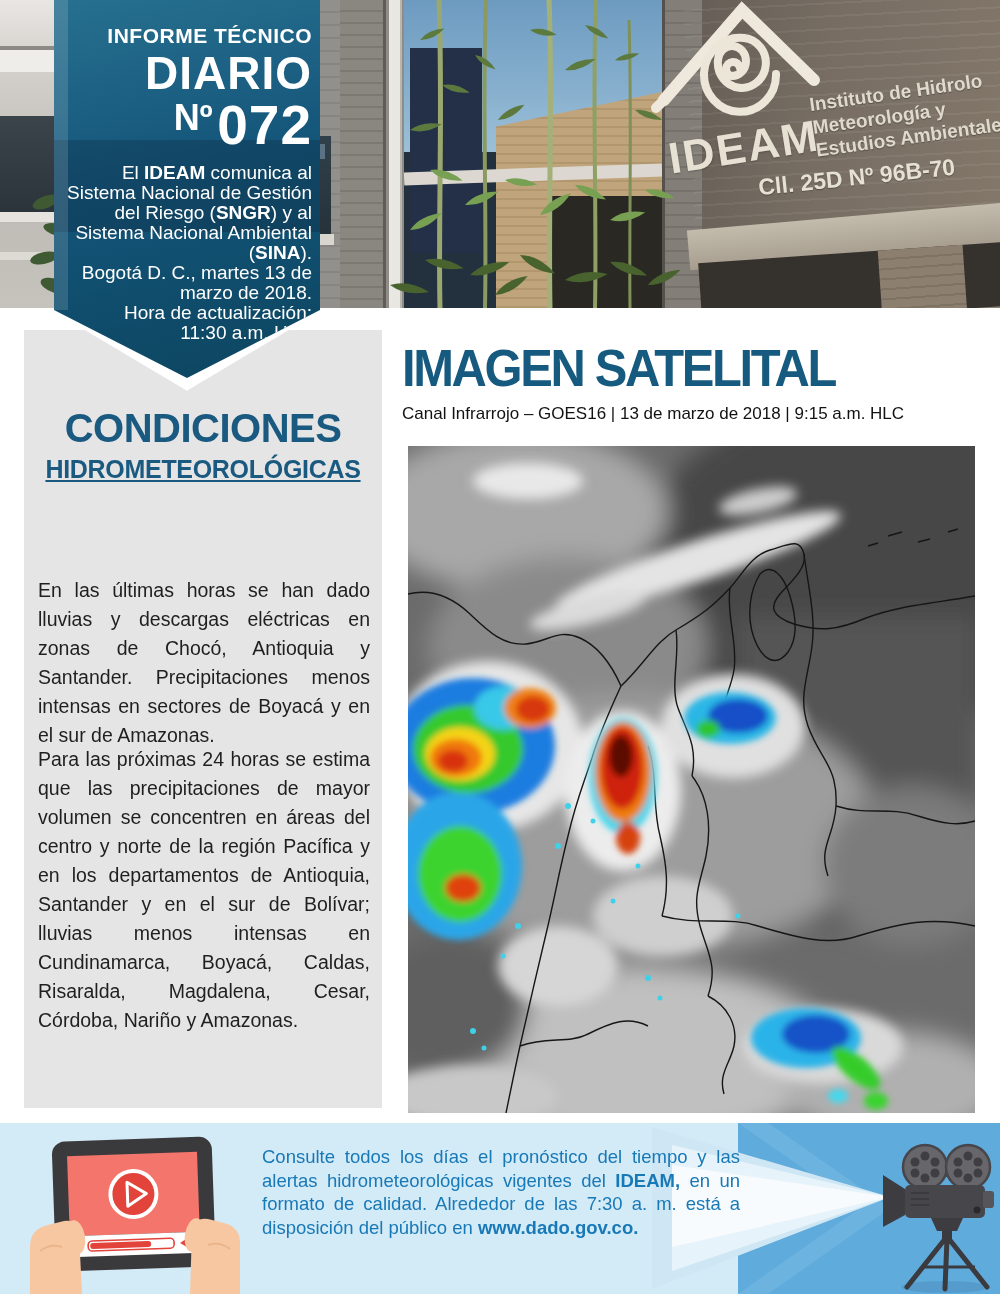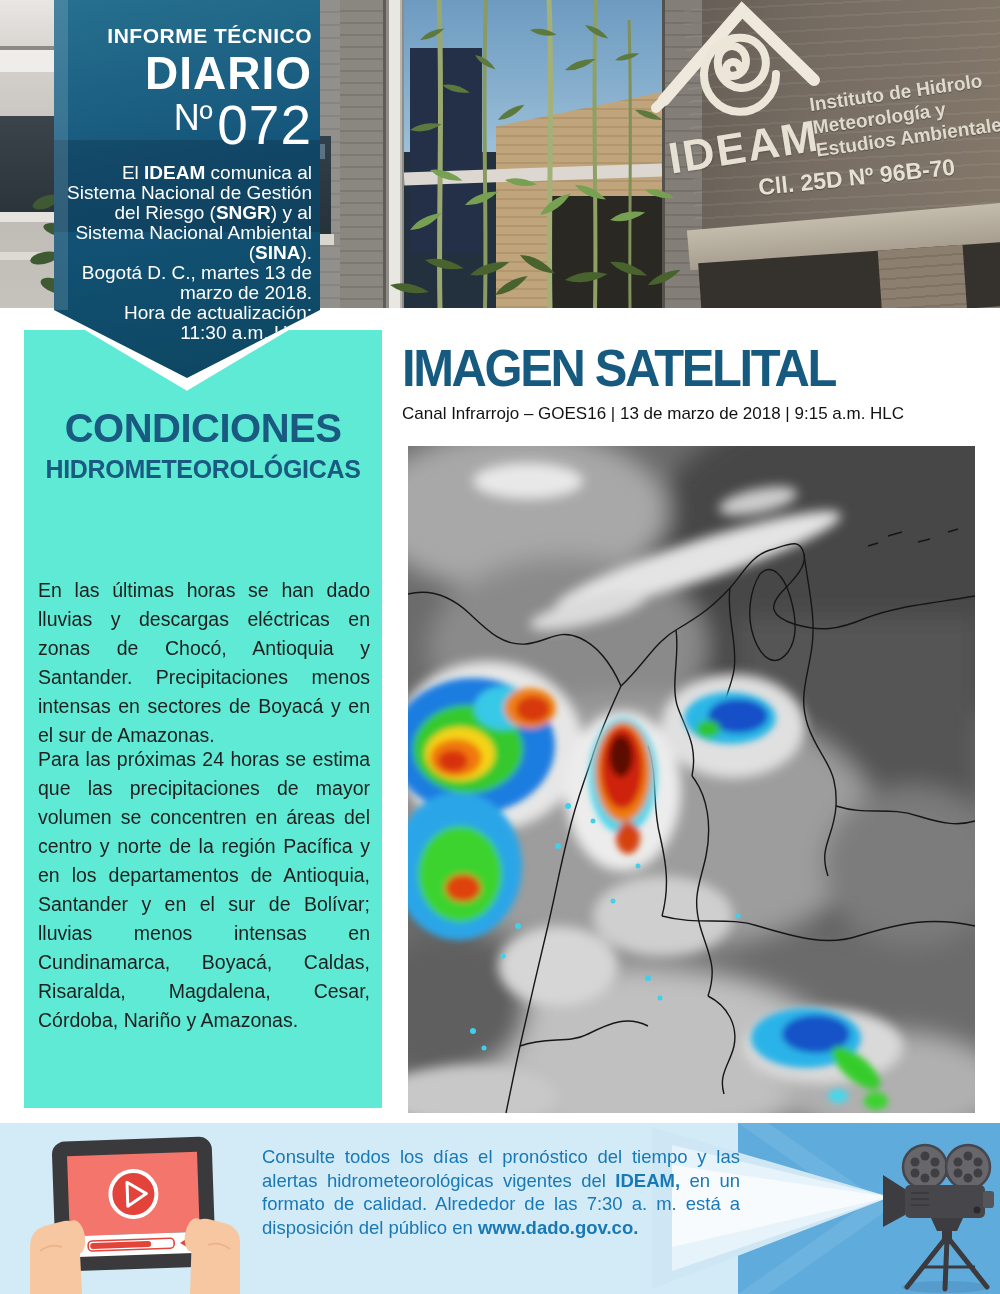--- a/index.html
+++ b/index.html
@@ -53,32 +53,32 @@
 
   
   .ribbon{position:absolute;left:54px;top:0;width:266px;height:378px;
     background:linear-gradient(168deg,#27708f 0%,#14557a 45%,#0c455f 100%);
     clip-path:polygon(0 0,100% 0,100% 82%,50% 100%,0 82%);color:#fff;text-align:right;}
   .ribbon::before{content:"";position:absolute;left:0;top:140px;width:100%;height:92px;background:rgba(8,20,30,.22);}
   .ribbon::after{content:"";position:absolute;left:0;top:0;width:14px;height:82%;background:rgba(255,255,255,.14);}
   .rb-inner{position:absolute;left:8px;top:24px;width:250px;}
   .rb-kicker{font-size:21px;font-weight:bold;letter-spacing:.5px;margin:0 0 2px 0;}
   .rb-title{font-size:46px;font-weight:bold;letter-spacing:1px;line-height:1.0;margin:0;}
-  .rb-num{font-weight:normal;line-height:1.0;margin:2px 0 10px 0;}
+  .rb-num{font-weight:bold;line-height:1.0;margin:2px 0 10px 0;}
   .rb-num .pfx{font-size:36px;vertical-align:14px;}
   .rb-num .num{font-size:55px;letter-spacing:1px;}
   .rb-body,.rb-date,.rb-upd,.rb-time{font-size:19px;line-height:20px;margin:0;}
   .rb-body b,.rb-date b{font-weight:bold;}
 
   
-  .sidebar{position:absolute;left:24px;top:330px;width:358px;height:778px;background:#5eead4;
+  .sidebar{position:absolute;left:24px;top:330px;width:358px;height:778px;background:#e5e5e5;
     clip-path:polygon(0 0,17% 0,45.5% 7.8%,74% 0,100% 0,100% 100%,0 100%);}
   .sb-heading{position:absolute;left:0;top:78px;width:358px;text-align:center;color:#1a5a80;font-weight:bold;}
   .sb-h1{font-size:40px;letter-spacing:-.5px;line-height:1.0;}
-  .sb-h2{font-size:25px;letter-spacing:-.3px;line-height:1.0;margin-top:9px;}
+  .sb-h2{font-size:25px;letter-spacing:-.3px;line-height:1.0;margin-top:9px;text-decoration:underline;}
   .sb-h3{font-size:48px;letter-spacing:-.5px;line-height:1.0;margin-top:7px;}
   .sb-p{position:absolute;left:14px;width:332px;font-size:19.5px;line-height:29px;color:#1f1f1f;
     text-align:justify;margin:0;}
   .sb-p1{top:246px;}
   .sb-p2{top:415px;}
 
   
   .sat-title{position:absolute;left:402px;top:338px;width:580px;color:#175a80;font-weight:bold;
     font-size:52px;letter-spacing:-2.5px;transform:scaleX(.94);transform-origin:left;white-space:nowrap;}
   .sat-sub{position:absolute;left:402px;top:404px;width:580px;font-size:17px;color:#121212;white-space:nowrap;}

